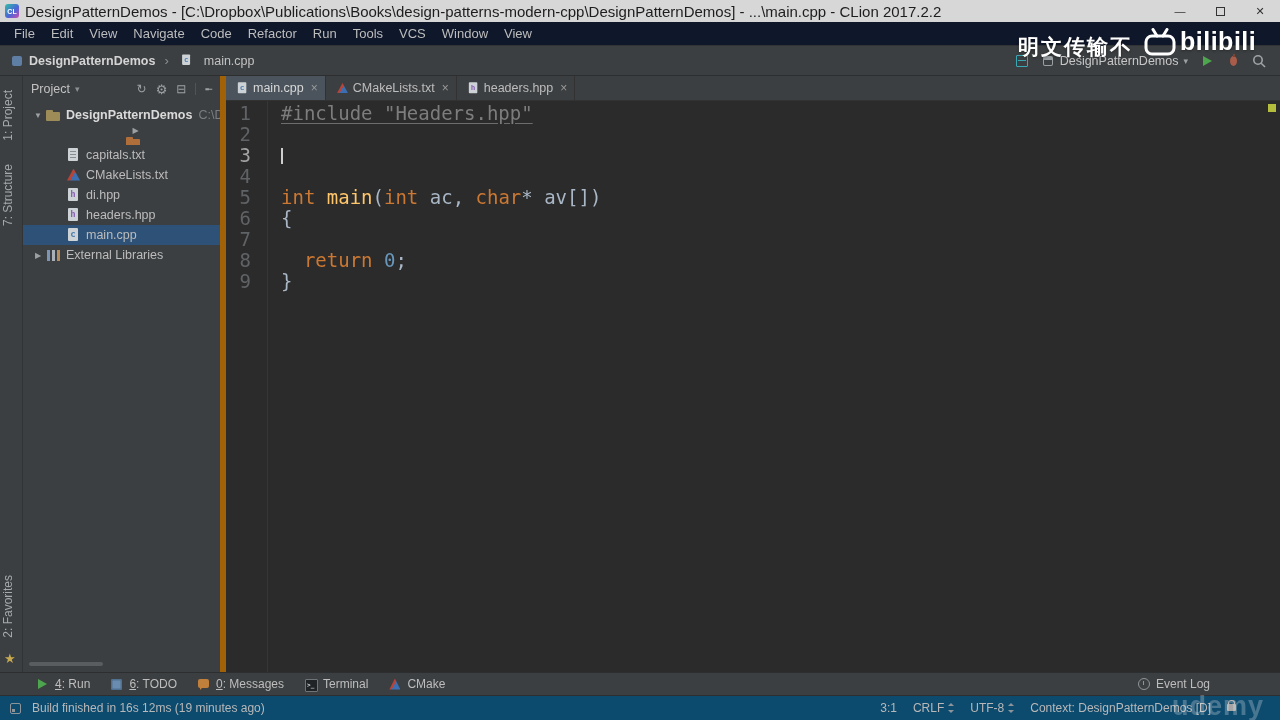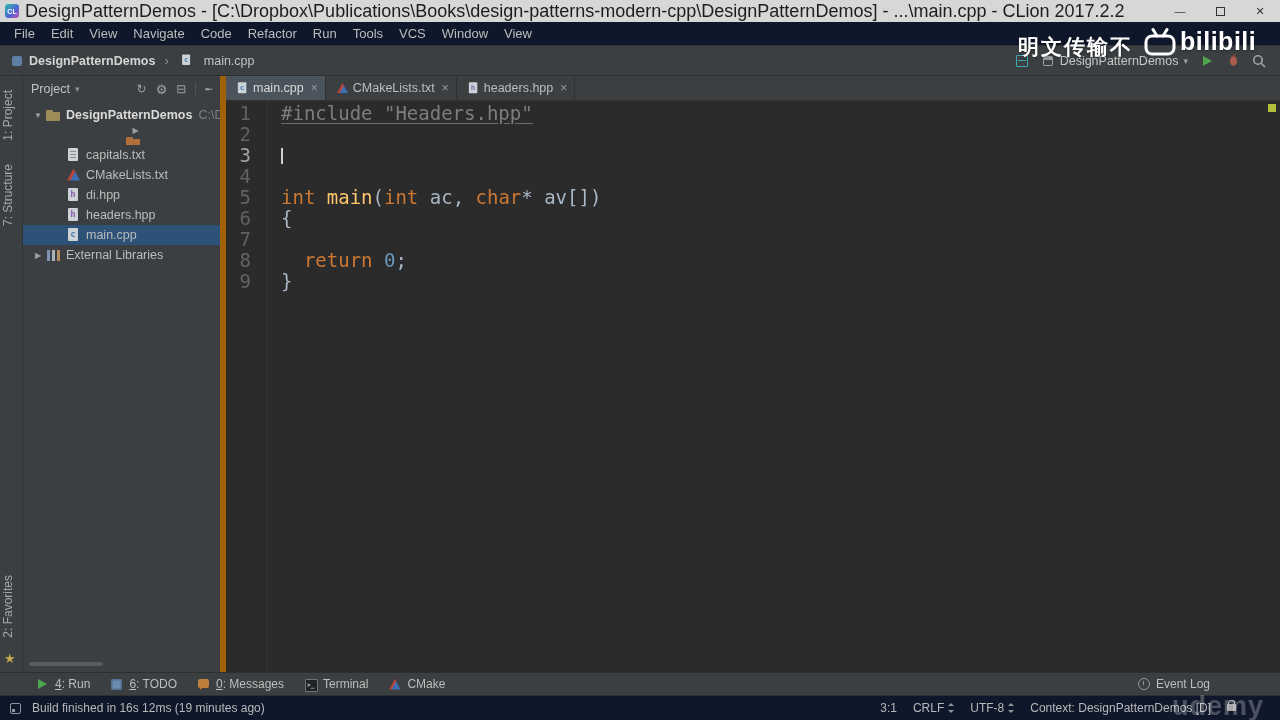--- a/index.html
+++ b/index.html
@@ -5,21 +5,21 @@
   *{margin:0;padding:0;box-sizing:border-box}
   html,body{width:1280px;height:720px;overflow:hidden;background:#2b2b2b;
     font-family:"Liberation Sans",sans-serif}
   .app{position:relative;width:1280px;height:720px;display:flex;flex-direction:column;color:#bbb;font-size:13px}
 
   
   .titlebar{height:22px;background:#d7d7d7;display:flex;align-items:center;padding:0 0 0 5px;flex:none}
   .app-icon{width:14px;height:14px;border-radius:3px;margin-right:6px;flex:none;
     background:linear-gradient(135deg,#31c1a2,#4a66d8 55%,#c94fae);
     color:#fff;font-size:7px;font-weight:bold;display:flex;align-items:center;justify-content:center}
-  .title-text{font-size:18px;color:#1d1d1d;white-space:nowrap;overflow:hidden}
+  .title-text{font-size:15px;color:#1d1d1d;white-space:nowrap;overflow:hidden}
   .win-controls{margin-left:auto;display:flex;height:100%}
   .win-btn{width:40px;display:flex;align-items:center;justify-content:center;color:#333;font-size:11px;cursor:default}
   .max-box{width:9px;height:9px;border:1px solid #333;display:inline-block}
 
   
   .menubar{height:24px;background:#0f172a;border-bottom:1px solid #313335;display:flex;align-items:center;padding-left:6px;flex:none}
   .menu-item{padding:0 8px;color:#bdbdbd;font-size:13px;cursor:default}
 
   
   .navbar{height:30px;background:#3c3f41;border-bottom:1px solid #2c2e2f;display:flex;align-items:center;padding:0 10px;flex:none}
@@ -123,21 +123,21 @@
   .bi-todo::after{content:"";position:absolute;left:1px;top:1px;width:11px;height:11px;border-radius:2px;background:#6a8caf;box-shadow:inset 0 0 0 1.5px #50708f}
   .bi-messages::after{content:"";position:absolute;left:1px;top:1px;width:11px;height:9px;border-radius:2px;background:#c07f3a}
   .bi-messages::before{content:"";position:absolute;left:3px;top:9px;border-left:3px solid #c07f3a;border-bottom:3px solid transparent;z-index:1}
   .bi-terminal::after{content:"";position:absolute;left:1px;top:1px;width:11px;height:11px;background:#1f2326;border:1px solid #6e7478;border-radius:1px}
   .bi-terminal::before{content:">_";position:absolute;left:3px;top:3px;font:bold 6px "DejaVu Sans Mono",monospace;color:#cdd3d6;z-index:1}
   .bi-cmake::after{content:"";position:absolute;left:1px;top:1px;width:11px;height:11px;background:linear-gradient(120deg,#b5443a 48%,#3c6fb2 52%);clip-path:polygon(50% 0,100% 100%,0 100%)}
   .bi-event{width:12px;height:12px;border:1.5px solid #8e959a;border-radius:50%;position:relative;display:inline-block}
   .bi-event::after{content:"";position:absolute;left:4px;top:1.5px;width:1.5px;height:4px;background:#8e959a}
 
   
-  .statusbar{height:21px;background:#0f172a;border-top:1px solid #2c2e2f;display:flex;align-items:center;padding:12px 10px;font-size:12px;color:#b8b8b8;flex:none}
+  .statusbar{height:21px;background:#0c4a6e;border-top:1px solid #2c2e2f;display:flex;align-items:center;padding:12px 10px;font-size:12px;color:#b8b8b8;flex:none}
   .sb-toggle{width:11px;height:11px;border:1.5px solid #8e959a;border-radius:2px;position:relative;margin-right:11px;flex:none}
   .sb-toggle::after{content:"";position:absolute;left:1px;bottom:1px;width:3px;height:3px;background:#8e959a}
   .sb-right{margin-left:auto;display:flex;align-items:flex-start;gap:16px;padding-right:34px}
   .sb-item{display:flex;align-items:center;gap:3px;cursor:default}
   .updown{position:relative;width:7px;height:10px;display:inline-block}
   .updown::before{content:"";position:absolute;left:1px;top:0;border-bottom:3.5px solid #8e959a;border-left:3px solid transparent;border-right:3px solid transparent}
   .updown::after{content:"";position:absolute;left:1px;bottom:0;border-top:3.5px solid #8e959a;border-left:3px solid transparent;border-right:3px solid transparent}
   .lock{width:9px;height:7px;background:#a5a5a5;border-radius:1px;position:relative;margin-top:3px;display:inline-block}
   .lock::before{content:"";position:absolute;left:1px;top:-4px;width:5px;height:4px;border:1.5px solid #a5a5a5;border-bottom:none;border-radius:3px 3px 0 0}
 </style>

